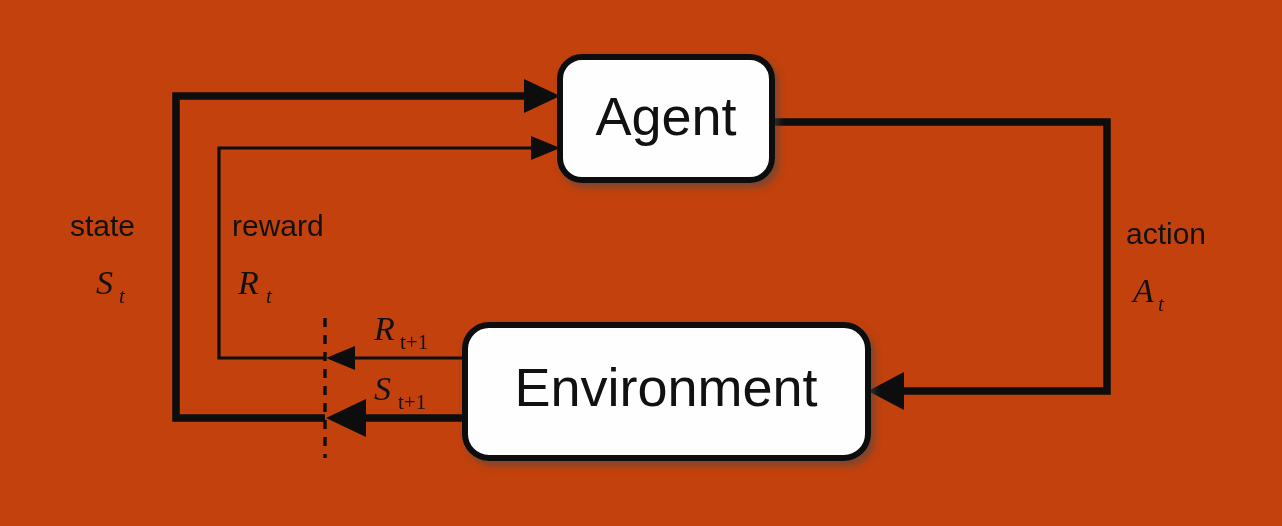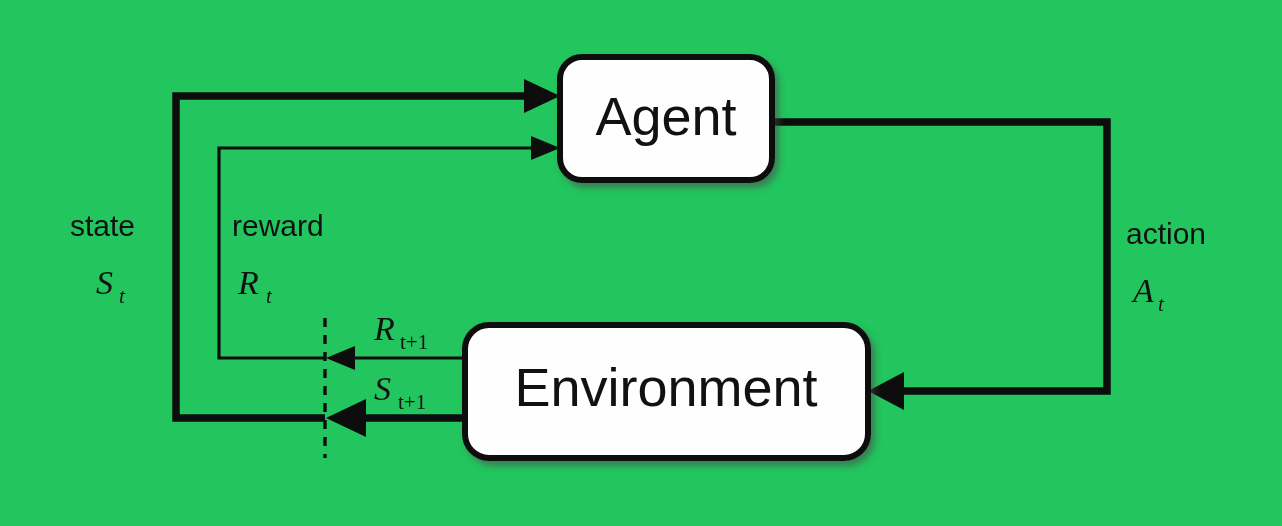--- a/index.html
+++ b/index.html
@@ -7,21 +7,21 @@
     padding: 0;
     background: #ffffff;
   }
   body {
     font-family: "Liberation Sans", sans-serif;
   }
   #diagram-root {
     position: relative;
     width: 1282px;
     height: 526px;
-    background: #22c55e;
+    background: #c2410c;
     overflow: hidden;
   }
   #rl-svg {
     position: absolute;
     left: 0;
     top: 0;
     width: 1282px;
     height: 526px;
   }
   .box-label {

